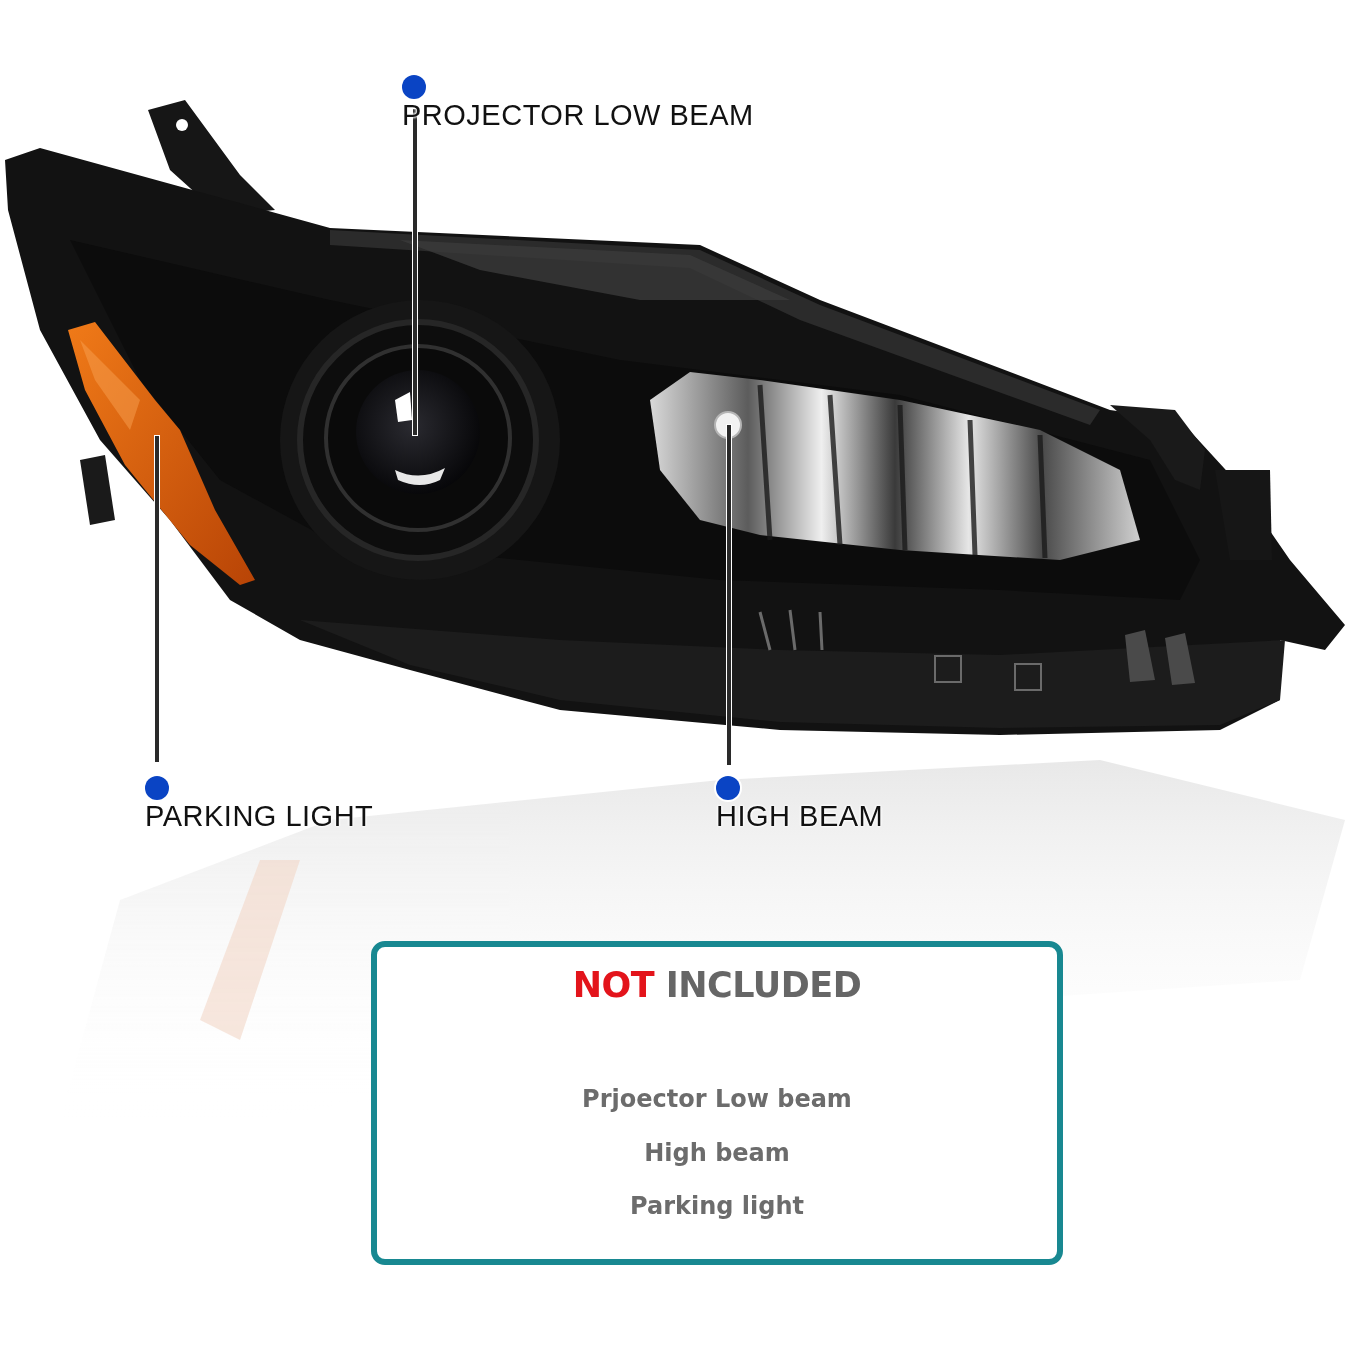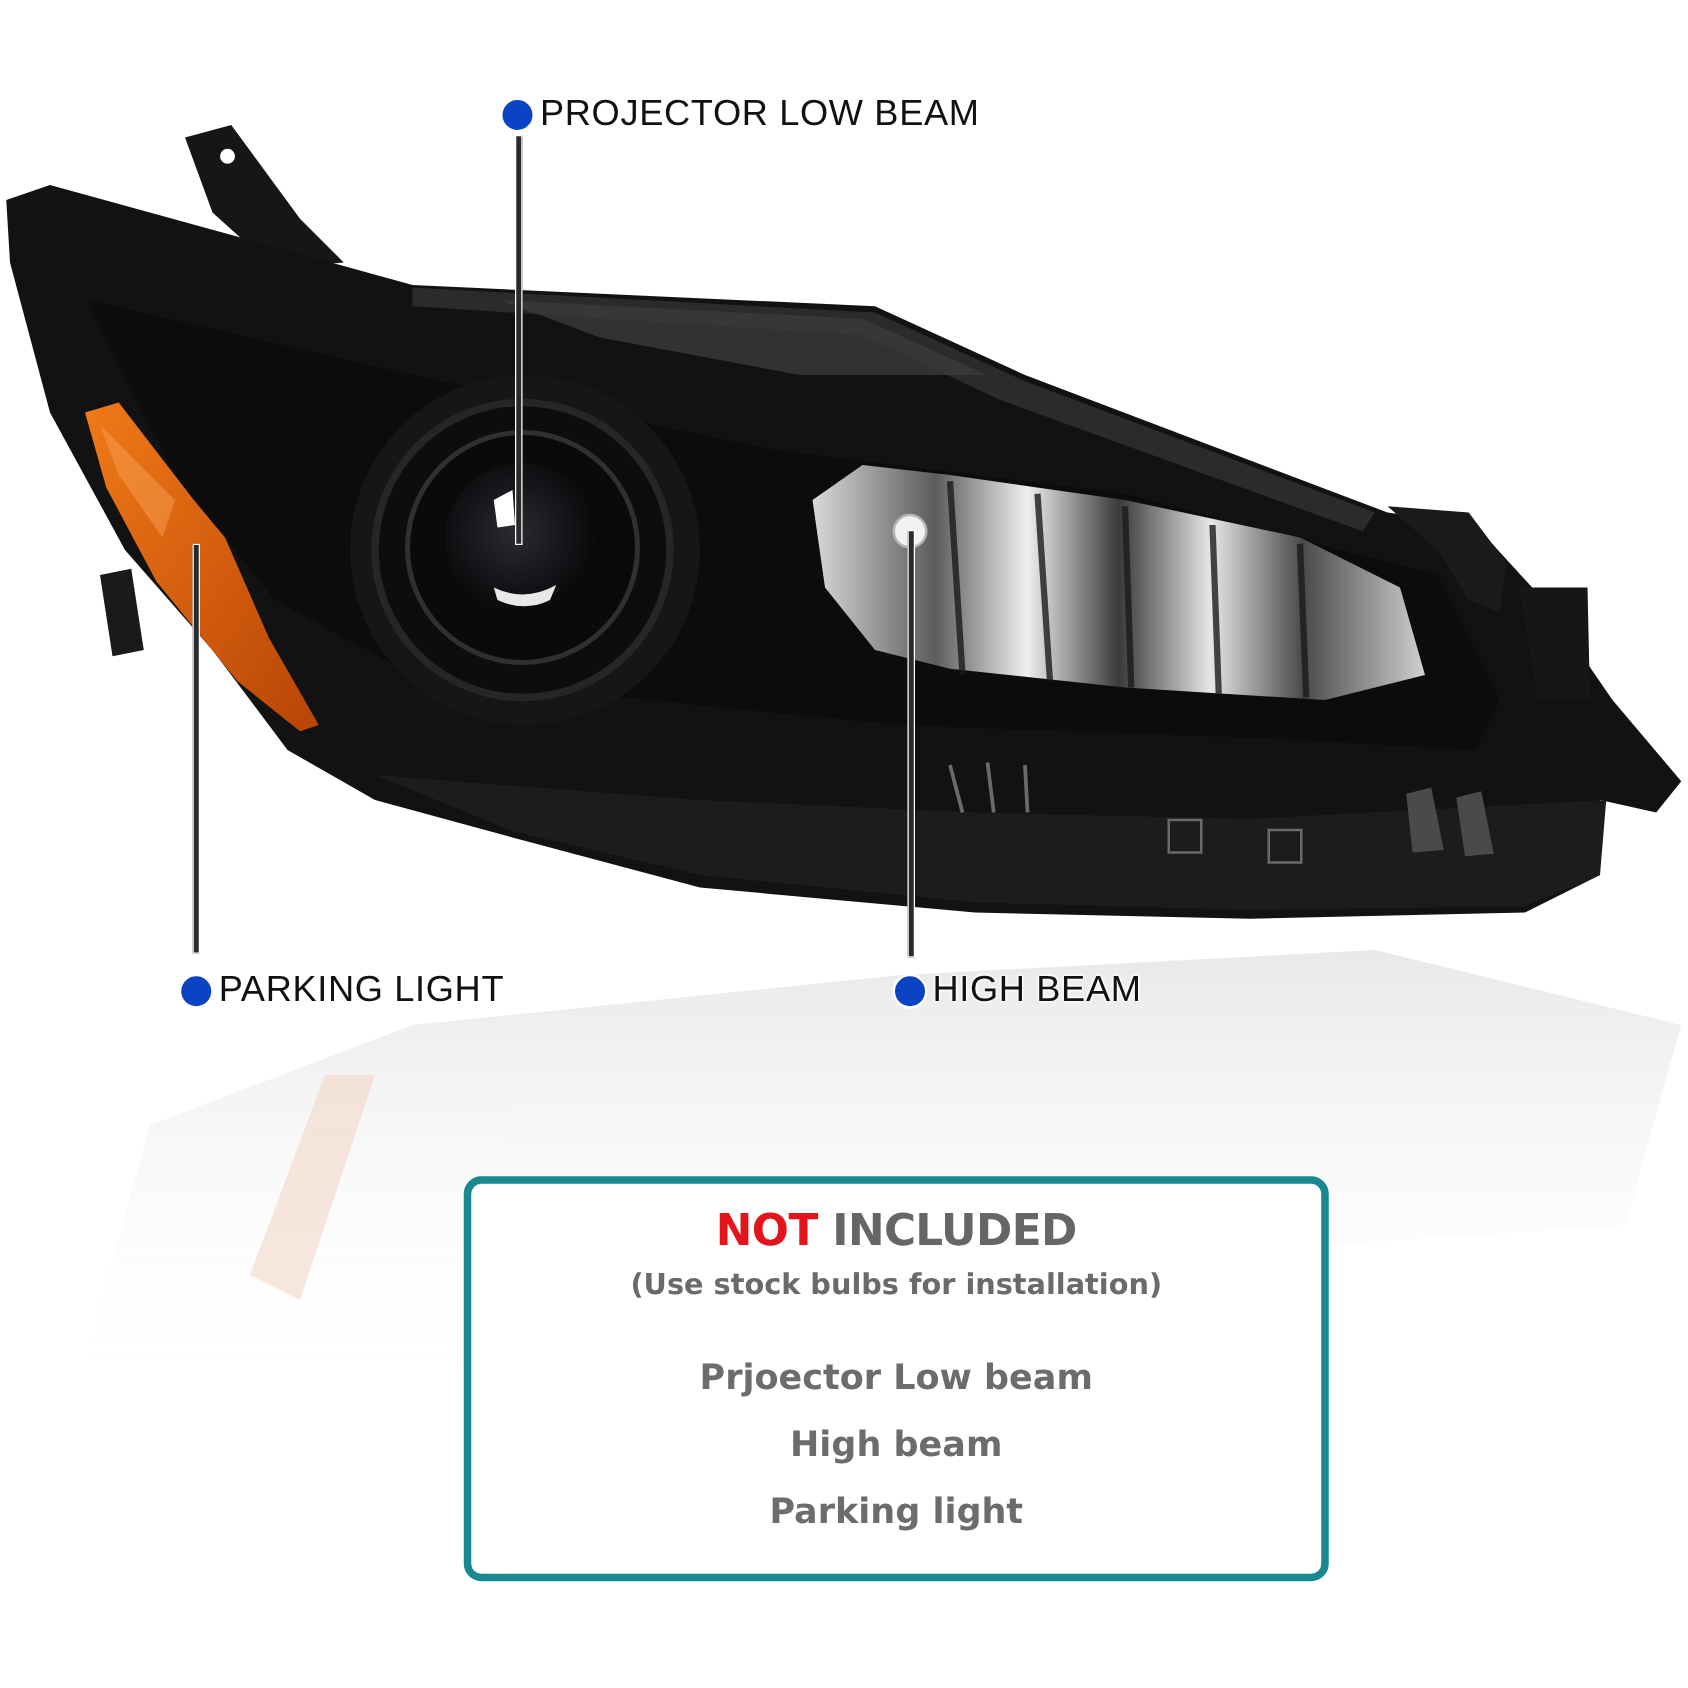--- a/index.html
+++ b/index.html
@@ -2,21 +2,21 @@
 <html><head>
 <meta charset="utf-8">
 <style>
   html, body { margin:0; padding:0; }
   body {
     width:1350px; height:1350px; position:relative; overflow:hidden;
     background:#ffffff; font-family:"Liberation Sans", sans-serif;
   }
   .stage { position:absolute; left:0; top:0; width:1350px; height:1350px; }
   svg.art { position:absolute; left:0; top:0; }
-  .callout { position:absolute; display:flex; align-items:center; }
+  .callout { position:absolute; display:flex; align-items:flex-start;flex-direction:column; }
   .dot {
     width:24px; height:24px; border-radius:50%;
     background:#0a44c4; box-shadow:0 0 0 2px #ffffff;
     margin-right:6px; flex:0 0 auto;
   }
   .callout-label {
     font-family:"Liberation Sans", sans-serif; font-size:29px; color:#111;
     letter-spacing:0.5px; white-space:nowrap;
     text-shadow: 0 0 3px #fff, 0 0 3px #fff, 0 0 3px #fff;
   }
@@ -32,21 +32,21 @@
     letter-spacing:-0.5px;
   }
   .notice-title .not { color:#e3141b; }
   .notice-title .inc { color:#666666; }
   .notice-sub {
     position:absolute; left:0; right:0; top:68px; text-align:center;
     font-family:"DejaVu Sans", sans-serif; font-weight:bold; font-size:23px; color:#6a6a6a;
   }
   .notice-item {
     position:absolute; left:0; right:0; text-align:center;
-    font-family:"DejaVu Sans", sans-serif; font-weight:bold; font-size:28px; color:#6c6c6c;
+    font-family:"DejaVu Sans", sans-serif; font-weight:bold; font-size:24px; color:#6c6c6c;
   }
 </style>
 </head>
 <body>
 
 <div class="stage">
 
   <svg class="art" width="1350" height="1350" viewBox="0 0 1350 1350">
     <defs>
       <linearGradient id="reflFade" x1="0" y1="0" x2="0" y2="1">
@@ -129,18 +129,17 @@
   <div class="leader" style="left:726px; top:424px; height:340px;"></div>
   <div class="callout" style="left:716px; top:776px;">
     <span class="dot"></span>
     <span class="callout-label">HIGH BEAM</span>
   </div>
 
   <div class="notice">
     <div class="notice-title">
       <span class="not">NOT</span><span class="inc"> INCLUDED</span>
     </div>
-    <div class="notice-sub">(Use stock bulbs for installation)</div>
     <div class="notice-item" style="top:138px;">Prjoector Low beam</div>
     <div class="notice-item" style="top:192px;">High beam</div>
     <div class="notice-item" style="top:245px;">Parking light</div>
   </div>
 </div>
 
 </body></html>

